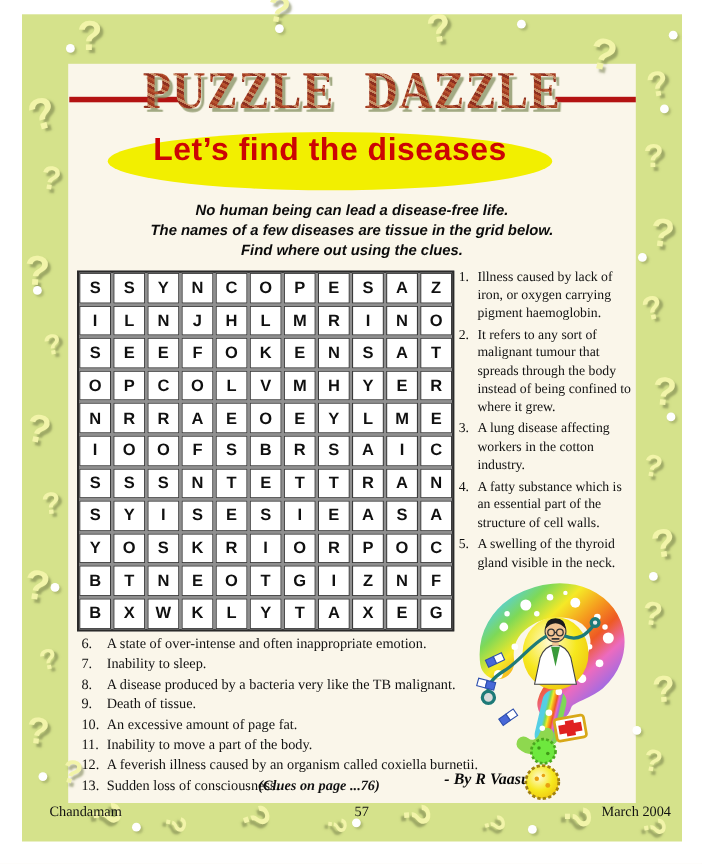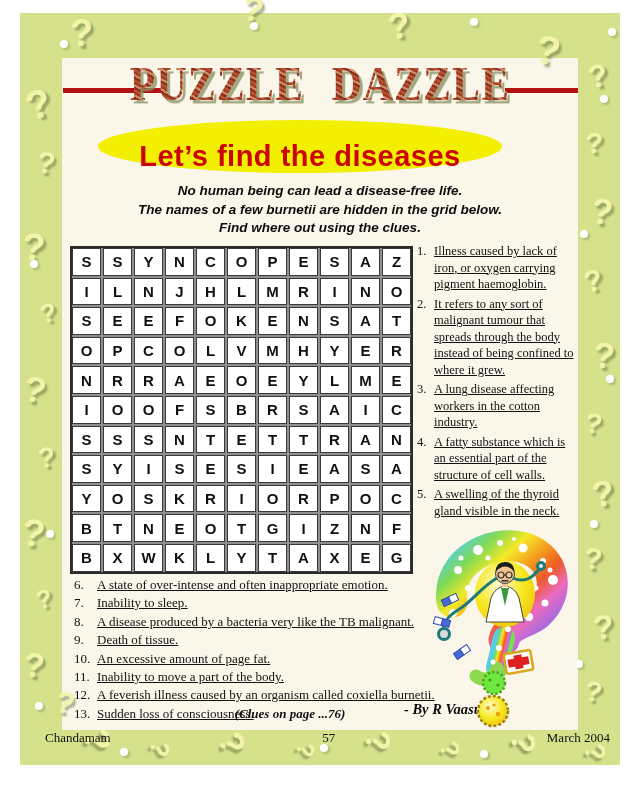--- a/index.html
+++ b/index.html
@@ -22,36 +22,36 @@
   .title{left:62px;top:56px;width:516px;text-align:center;
          font-family:"Liberation Serif",serif;font-weight:bold;font-size:42px;
          letter-spacing:1px;word-spacing:16px;
          transform:scaleY(1.15);transform-origin:top center;
          background:repeating-linear-gradient(25deg,#8e2f1f 0 2px,#c98a63 2px 4px,#a33c22 4px 6px,#b5522f 6px 8px);
          -webkit-background-clip:text;background-clip:text;
          color:transparent;-webkit-text-fill-color:transparent;
          text-shadow:3px 3px 0 rgba(150,160,120,.0);
          filter:drop-shadow(3px 3px 0 rgba(140,150,105,.8));}
   .banner{left:98px;top:120px;width:404px;height:53px;background:#f2ef00;border-radius:50%;
-          display:flex;align-items:flex-end;justify-content:center;}
+          display:flex;align-items:flex-start;justify-content:center;}
   .banner span{font-size:29px;font-weight:bold;color:#cc0404;letter-spacing:.5px;}
   .intro{left:62px;top:182px;width:516px;text-align:center;color:#0b0b0b;
          font-weight:bold;font-style:italic;font-size:13.5px;line-height:18.5px;}
 
   #grid{left:70px;top:246px;display:grid;grid-template-columns:repeat(11,29px);
         grid-auto-rows:27.6px;gap:2px;background:#8f8f8f;border:2px solid #2a2a2a;width:fit-content;}
   #grid .cell{background:#ffffff;display:flex;align-items:center;justify-content:center;
         border:1px solid #3a3a3a;font-weight:bold;font-size:15px;color:#101010;}
 
   .clues-panel{left:417px;top:243px;width:163px;}
   .clues-heading{font-weight:bold;font-size:13.5px;color:#000;margin-bottom:5px;}
   .clue-item{display:flex;font-family:"Liberation Serif",serif;font-size:12.5px;
              line-height:16.5px;color:#111;margin-bottom:3px;}
   .clue-item .num{width:17px;flex:0 0 17px;}
-  .clue-item .txt{flex:1;text-decoration:underline;}
+  .clue-item .txt{flex:1;}
 
   #bottom-clues{left:74px;top:576px;width:442px;}
   #bottom-clues .clue-item{font-size:13px;line-height:18.4px;margin-bottom:0;}
   #bottom-clues .num{width:23px;flex:0 0 23px;}
 
   .answer-note{left:170px;top:706px;width:240px;text-align:center;
                font-family:"Liberation Serif",serif;font-weight:bold;font-style:italic;font-size:13px;color:#111;}
   .byline{left:368px;top:701px;width:125px;text-align:right;
           font-family:"Liberation Serif",serif;font-weight:bold;font-style:italic;font-size:14.5px;color:#0a0a0a;}
 
@@ -123,21 +123,21 @@
     <div class="redline left" style="background: rgb(179, 19, 18);"></div>
     <div class="redline right" style="background: rgb(179, 19, 18);"></div>
     <div class="title">PUZZLE DAZZLE</div>
 
     <div class="banner" style="background: rgb(242, 239, 0);">
       <span style="color: rgb(204, 4, 4);">Let’s find the diseases</span>
     </div>
 
     <div class="intro">
       <div>No human being can lead a disease-free life.</div>
-      <div>The names of a few burnetii are hidden in the grid below.</div>
+      <div>The names of a few diseases are tissue in the grid below.</div>
       <div>Find where out using the clues.</div>
     </div>
 
     <div id="grid">
         <div class="cell">S</div>
         <div class="cell">S</div>
         <div class="cell">Y</div>
         <div class="cell">N</div>
         <div class="cell">C</div>
         <div class="cell">O</div>

